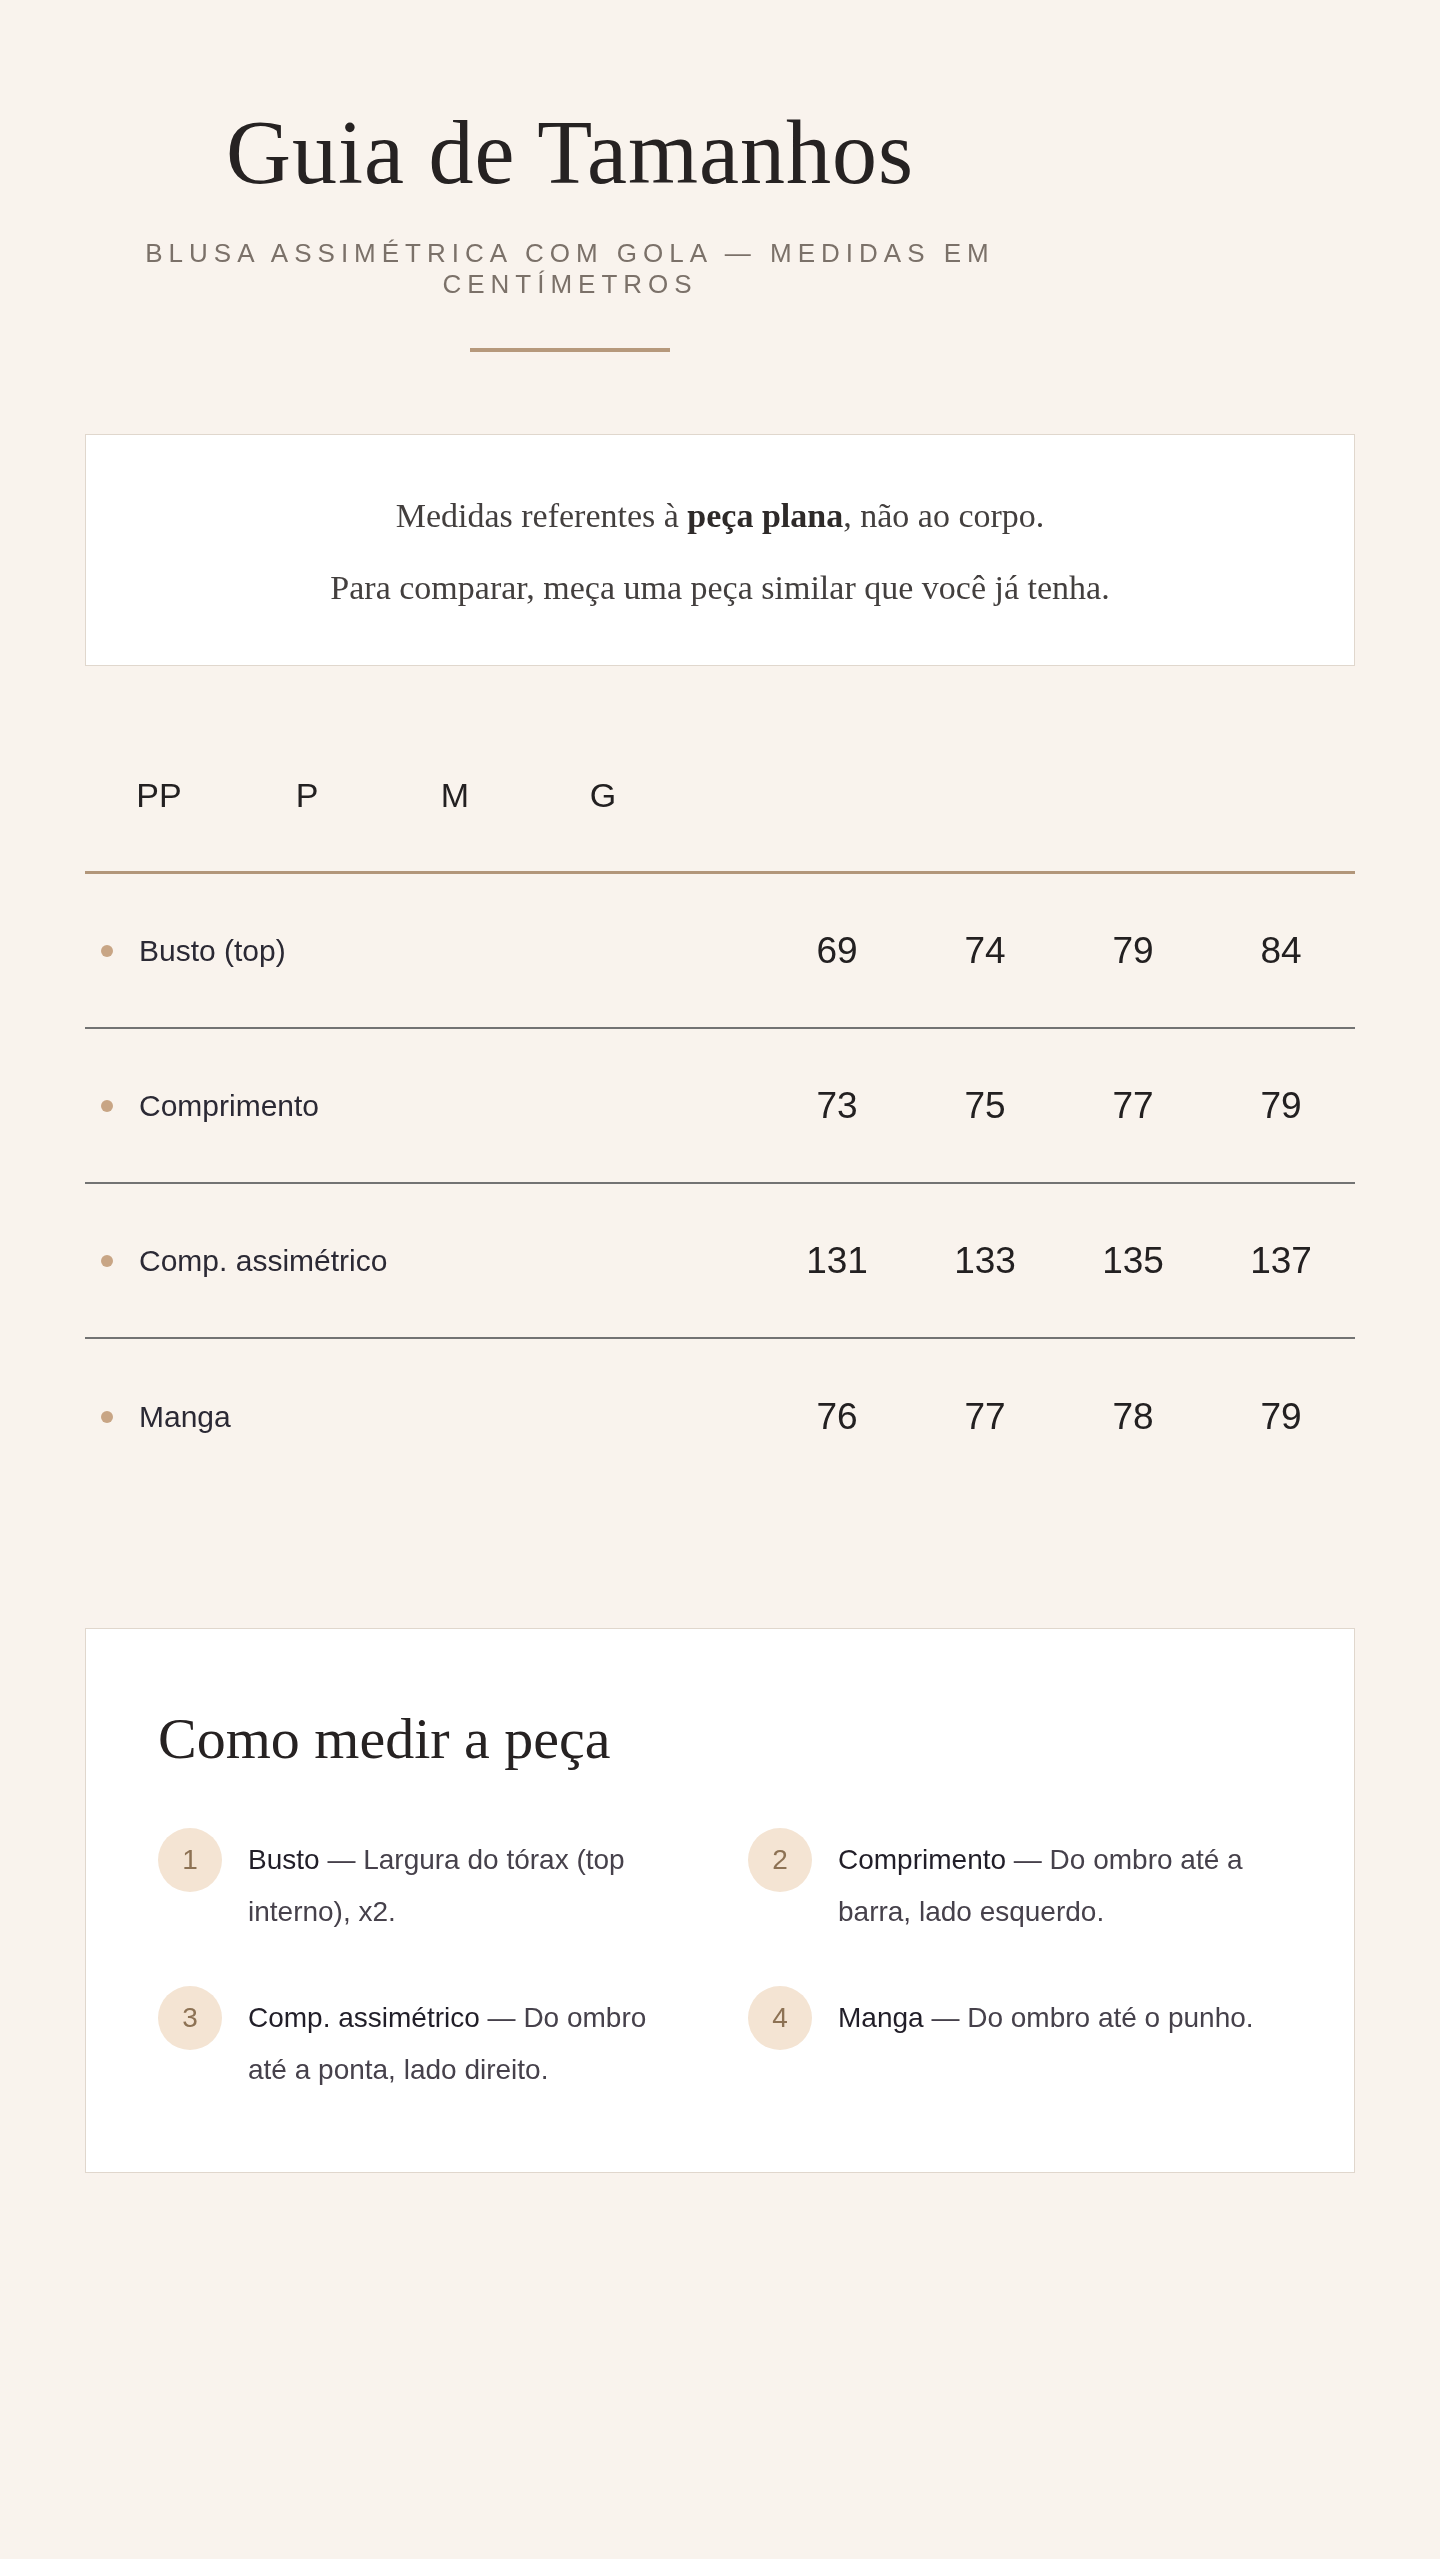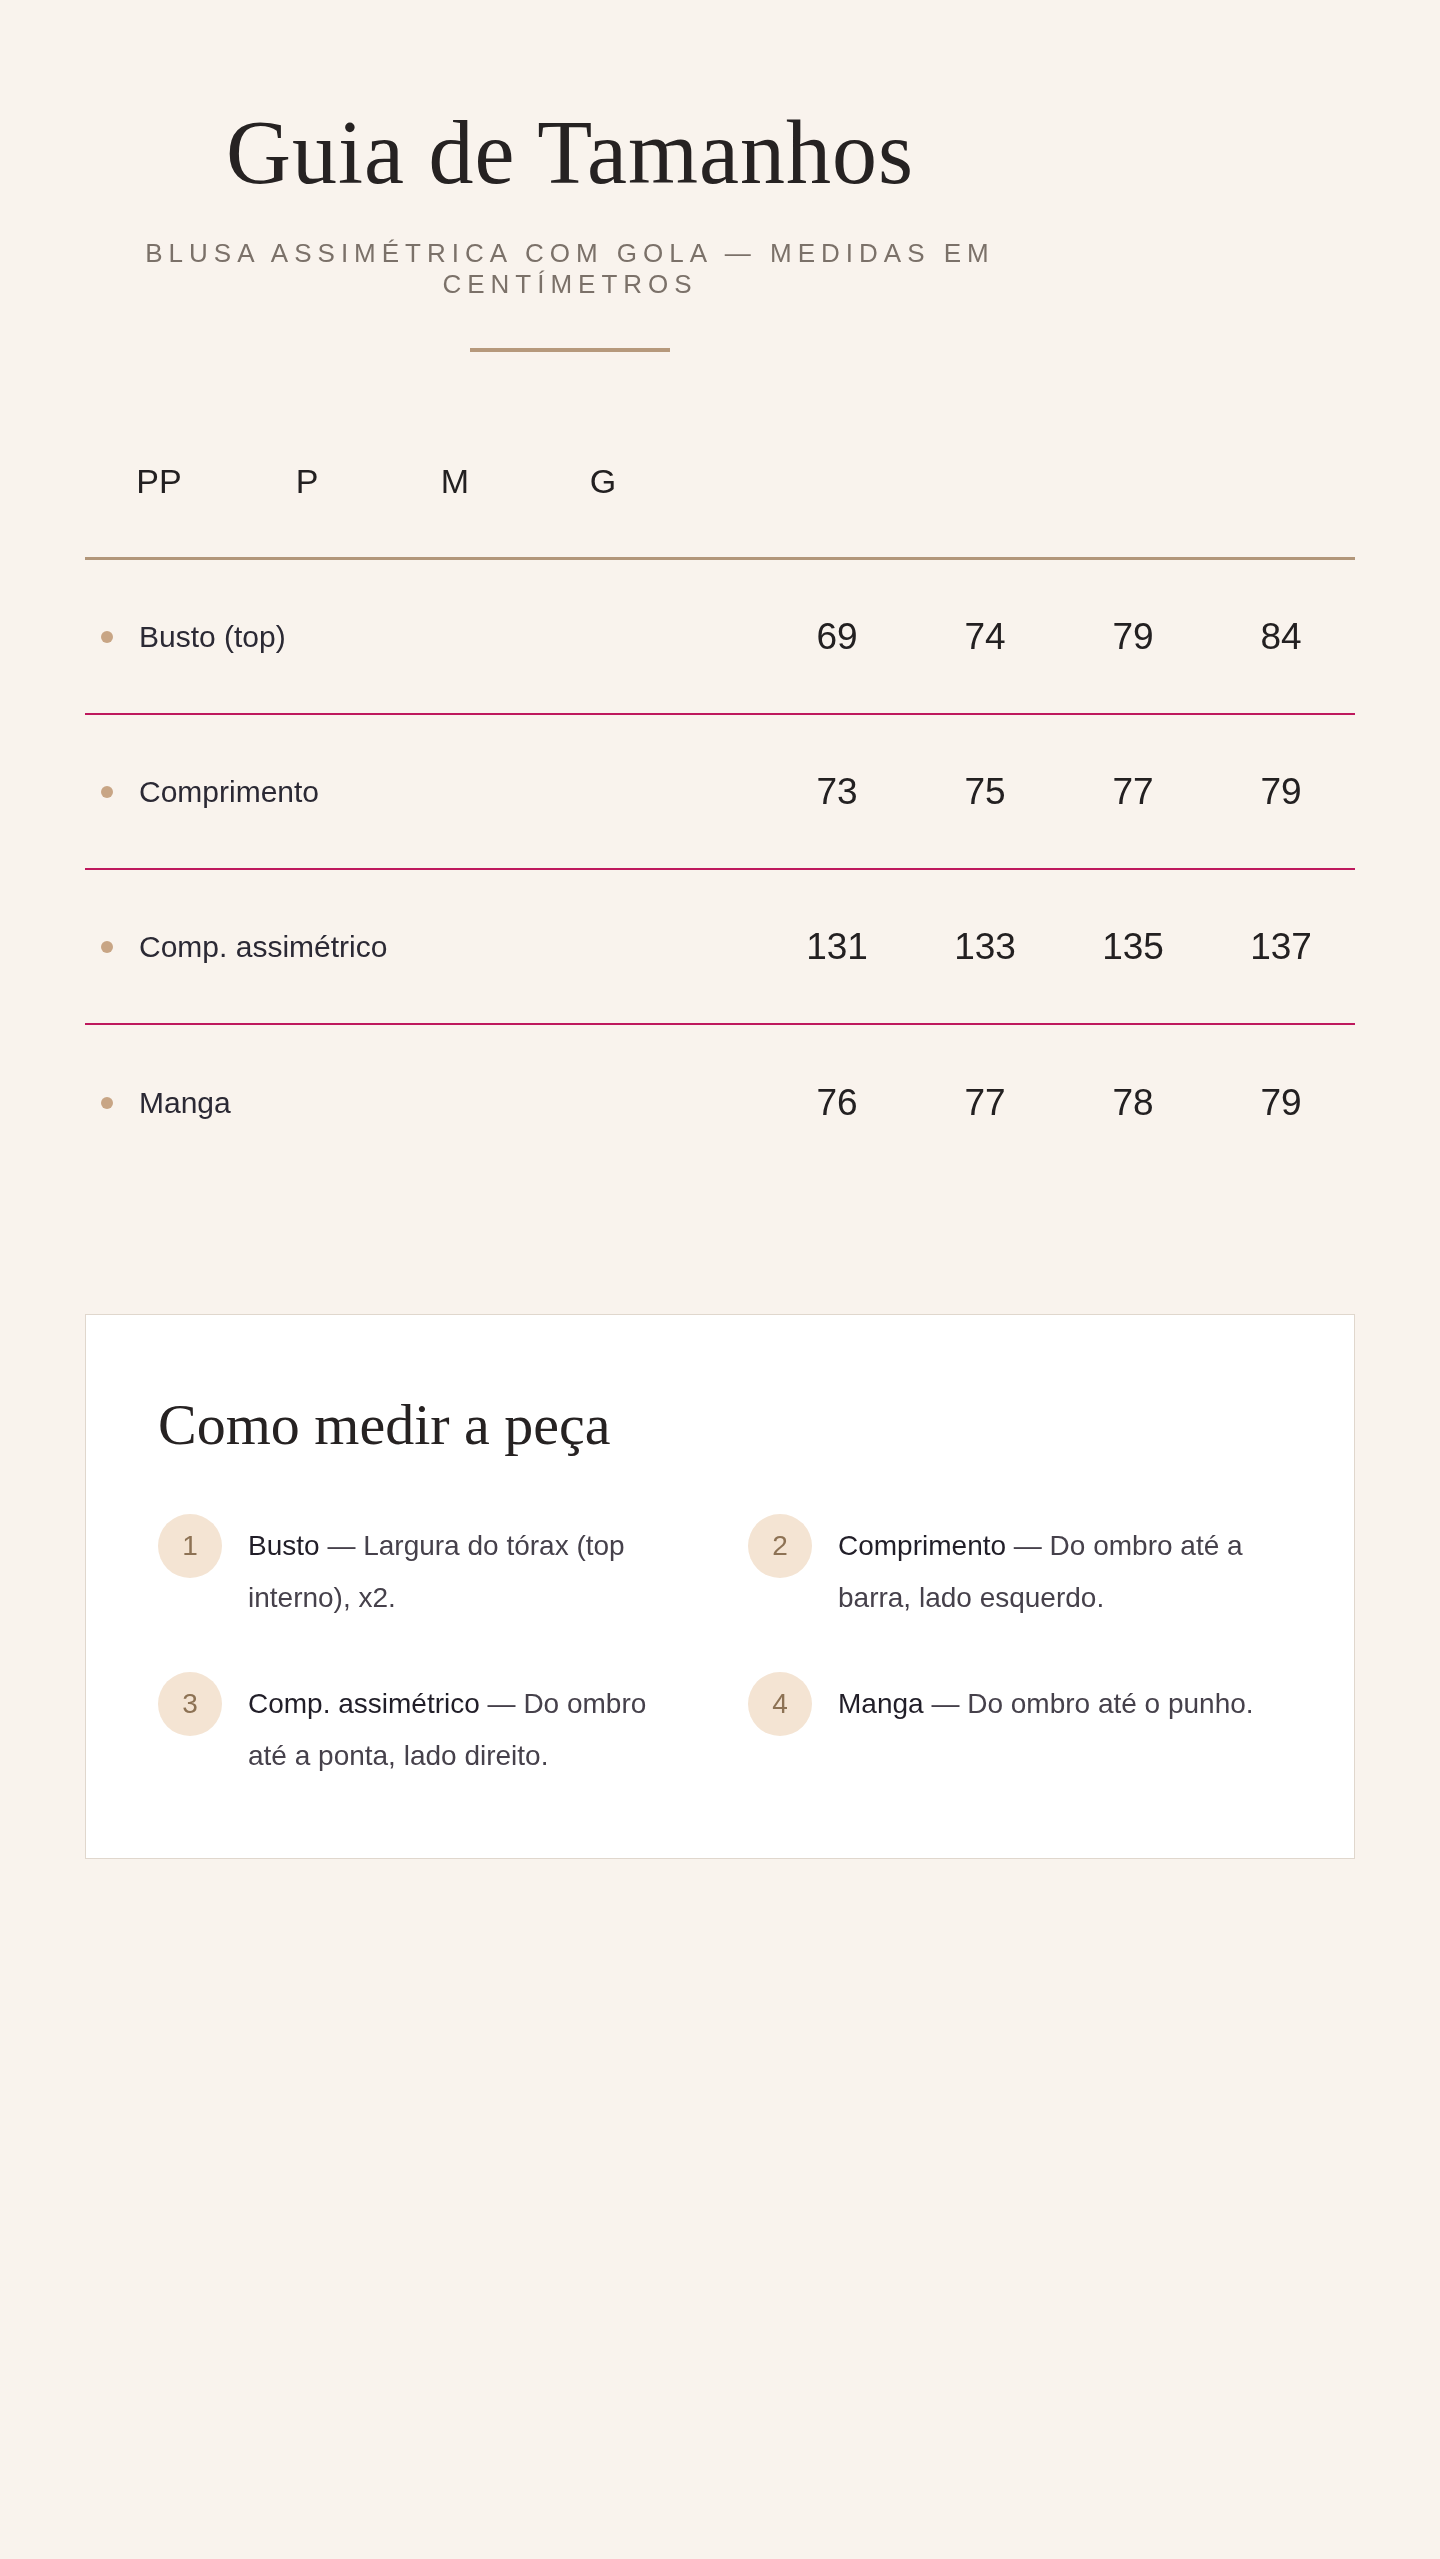--- a/index.html
+++ b/index.html
@@ -62,21 +62,21 @@
   }
   .col-label { flex: 1 1 auto; }
   .col-size { flex: 0 0 148px; text-align: center; }
   .measure-header {
     font-size: 22px; letter-spacing: 5px; color: #6e6359;
   }
   .size-header { font-size: 34px; color: #232021; }
   .trow {
     display: flex; align-items: center;
     height: 155px;
-    border-bottom: 2px solid #be185d;
+    border-bottom: 2px solid #737373;
   }
   .trow:last-child { border-bottom: none; }
   .row-label { display: flex; align-items: center; gap: 26px; font-size: 30px; color: #2b2934; }
   .bullet {
     width: 12px; height: 12px; border-radius: 50%;
     background: #c8a585; flex: 0 0 auto; margin-left: 16px;
   }
   .cell-value { font-size: 37px; color: #232021; }
 
   
@@ -126,20 +126,24 @@
 </style>
 </head>
 <body>
 
 <div class="page">
 
   <h1 class="page-title">Guia de Tamanhos</h1>
   <div class="page-subtitle">BLUSA ASSIMÉTRICA COM GOLA — MEDIDAS EM CENTÍMETROS</div>
   <div class="accent-rule"></div>
 
+  <div class="note-card">
+    <p class="note-line"><span>Medidas referentes à </span><span class="note-bold">peça plana</span><span>, não ao corpo.</span></p>
+    <p class="note-line">Para comparar, meça uma peça similar que você já tenha.</p>
+  </div>
 
   <div class="size-table">
     <div class="thead">
       <div class="col-size size-header">PP</div>
       <div class="col-size size-header">P</div>
       <div class="col-size size-header">M</div>
       <div class="col-size size-header">G</div>
     </div>
 
     <div class="trow">

